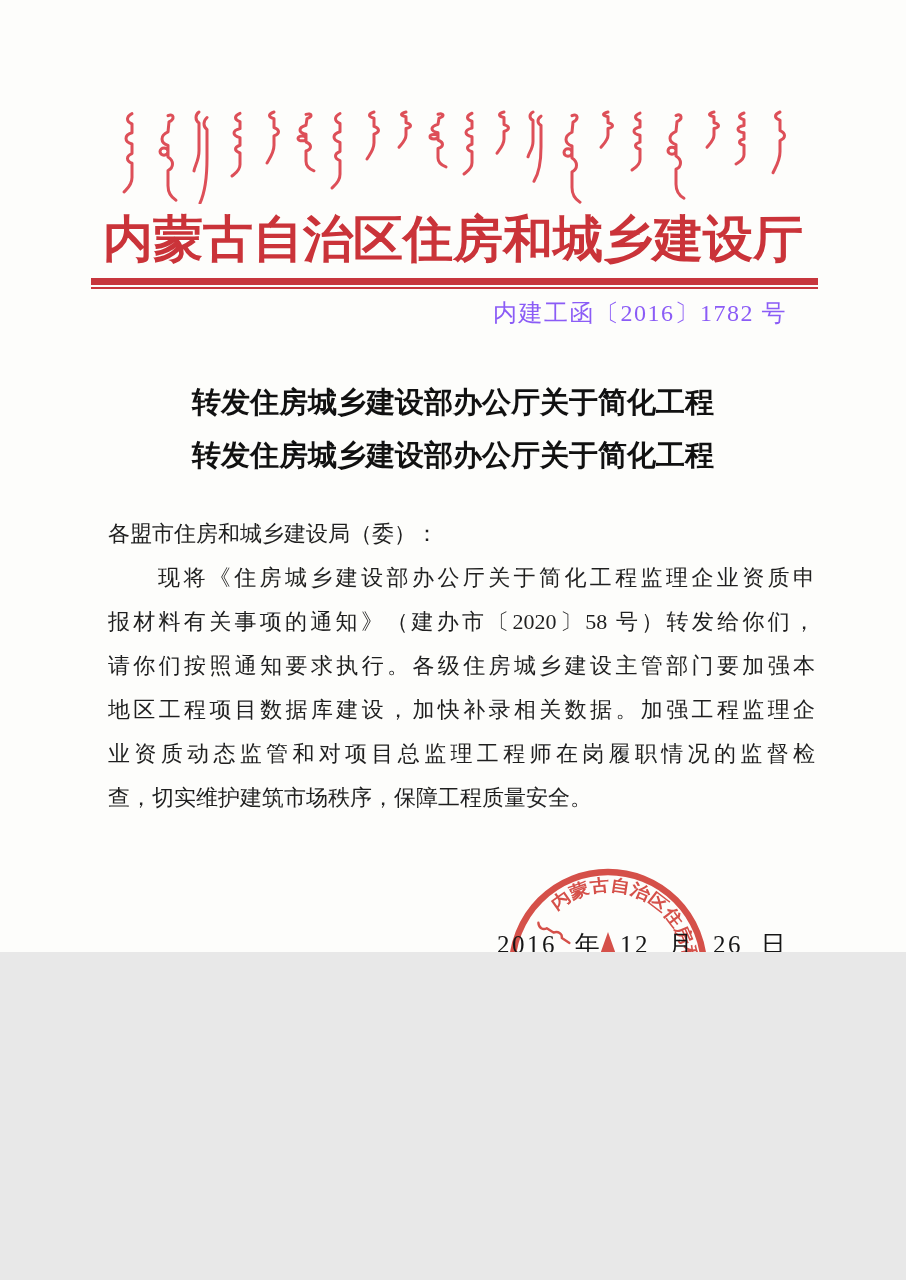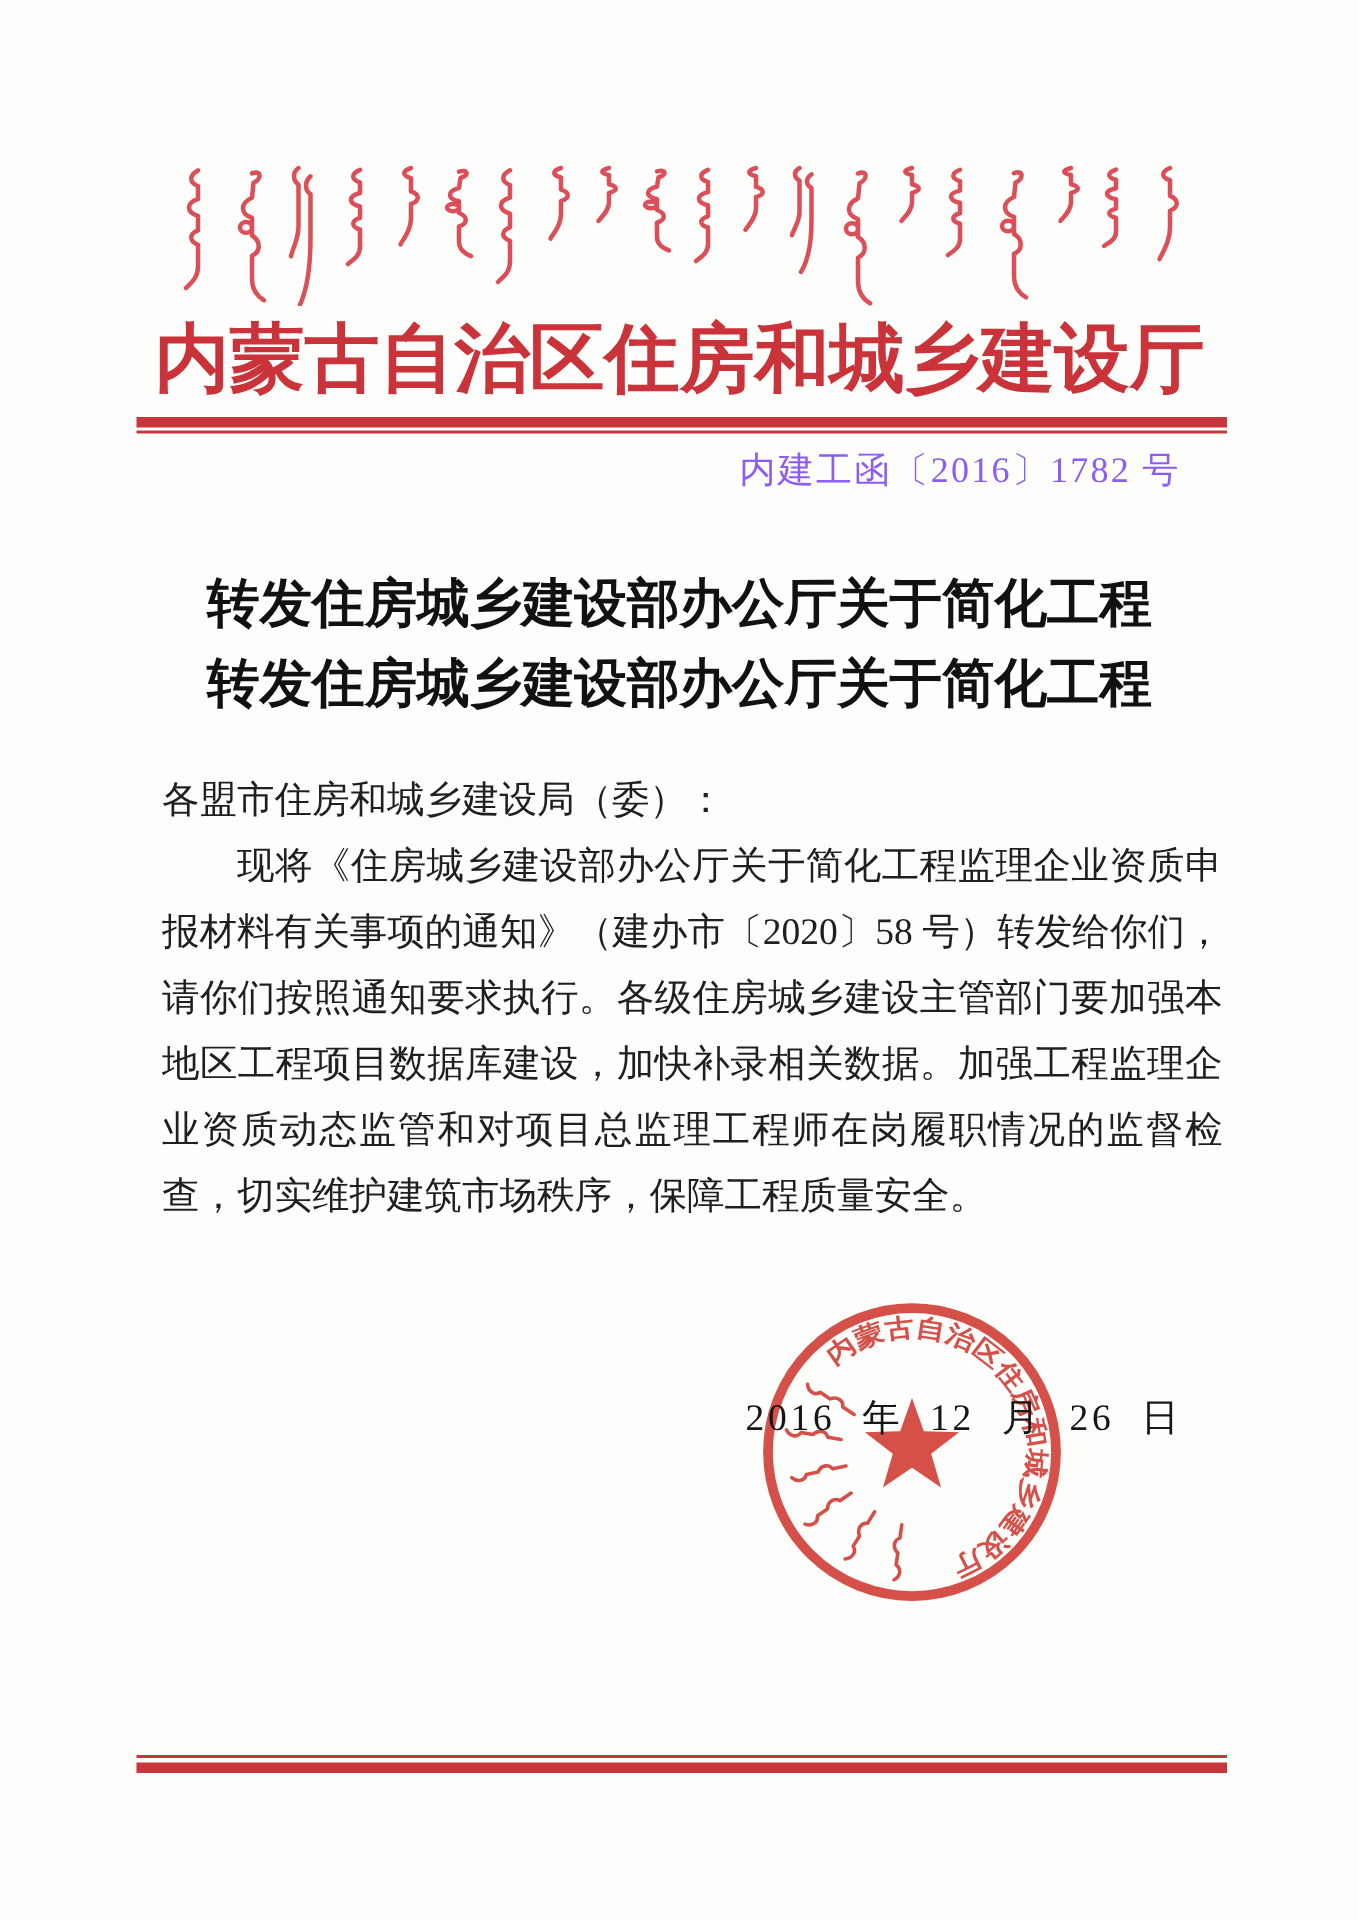--- a/index.html
+++ b/index.html
@@ -1,18 +1,18 @@
 <!DOCTYPE html>
 <html><head>
 <meta charset="utf-8">
 <style>
   html,body{margin:0;padding:0;background:#e8e8e8;}
   .page{
     position:relative;
-    width:906px;height:1280px;
+    width:906px;height:952px;
     margin:0 auto;
     background:#fdfdfb;
     overflow:hidden;
     font-family:"Liberation Serif","DejaVu Serif",serif;
   }
   
   .mongolian-banner{position:absolute;left:120px;top:110px;}
   .dept-name{
     position:absolute;top:206px;left:0;width:100%;
     text-align:center;
@@ -30,26 +30,26 @@
   .rule-bottom .bar-thick{margin-top:3px;}
   .doc-number{
     position:absolute;top:297px;right:119px;
     font-size:24px;color:#8b5cf6;
     letter-spacing:1.5px;white-space:nowrap;
   }
   
   .doc-title{
     position:absolute;top:376px;left:0;width:100%;
     text-align:center;color:#111;
-    font-size:35px;font-weight:bold;line-height:53px;
+    font-size:29px;font-weight:bold;line-height:53px;
   }
   
   .body-block{
     position:absolute;top:512px;left:108px;width:707px;
-    font-size:25px;color:#1f1f1f;line-height:44px;
+    font-size:22px;color:#1f1f1f;line-height:44px;
   }
   .bline{text-align:justify;text-align-last:justify;white-space:nowrap;}
   .bline.indent{padding-left:50px;}
   .bline.last{text-align-last:left;}
   .salutation{white-space:nowrap;}
   
   .seal{position:absolute;left:502px;top:862px;z-index:1;opacity:0.93;}
   .issue-date{
     position:absolute;left:497px;top:928px;z-index:3;
     font-size:25px;color:#161616;

